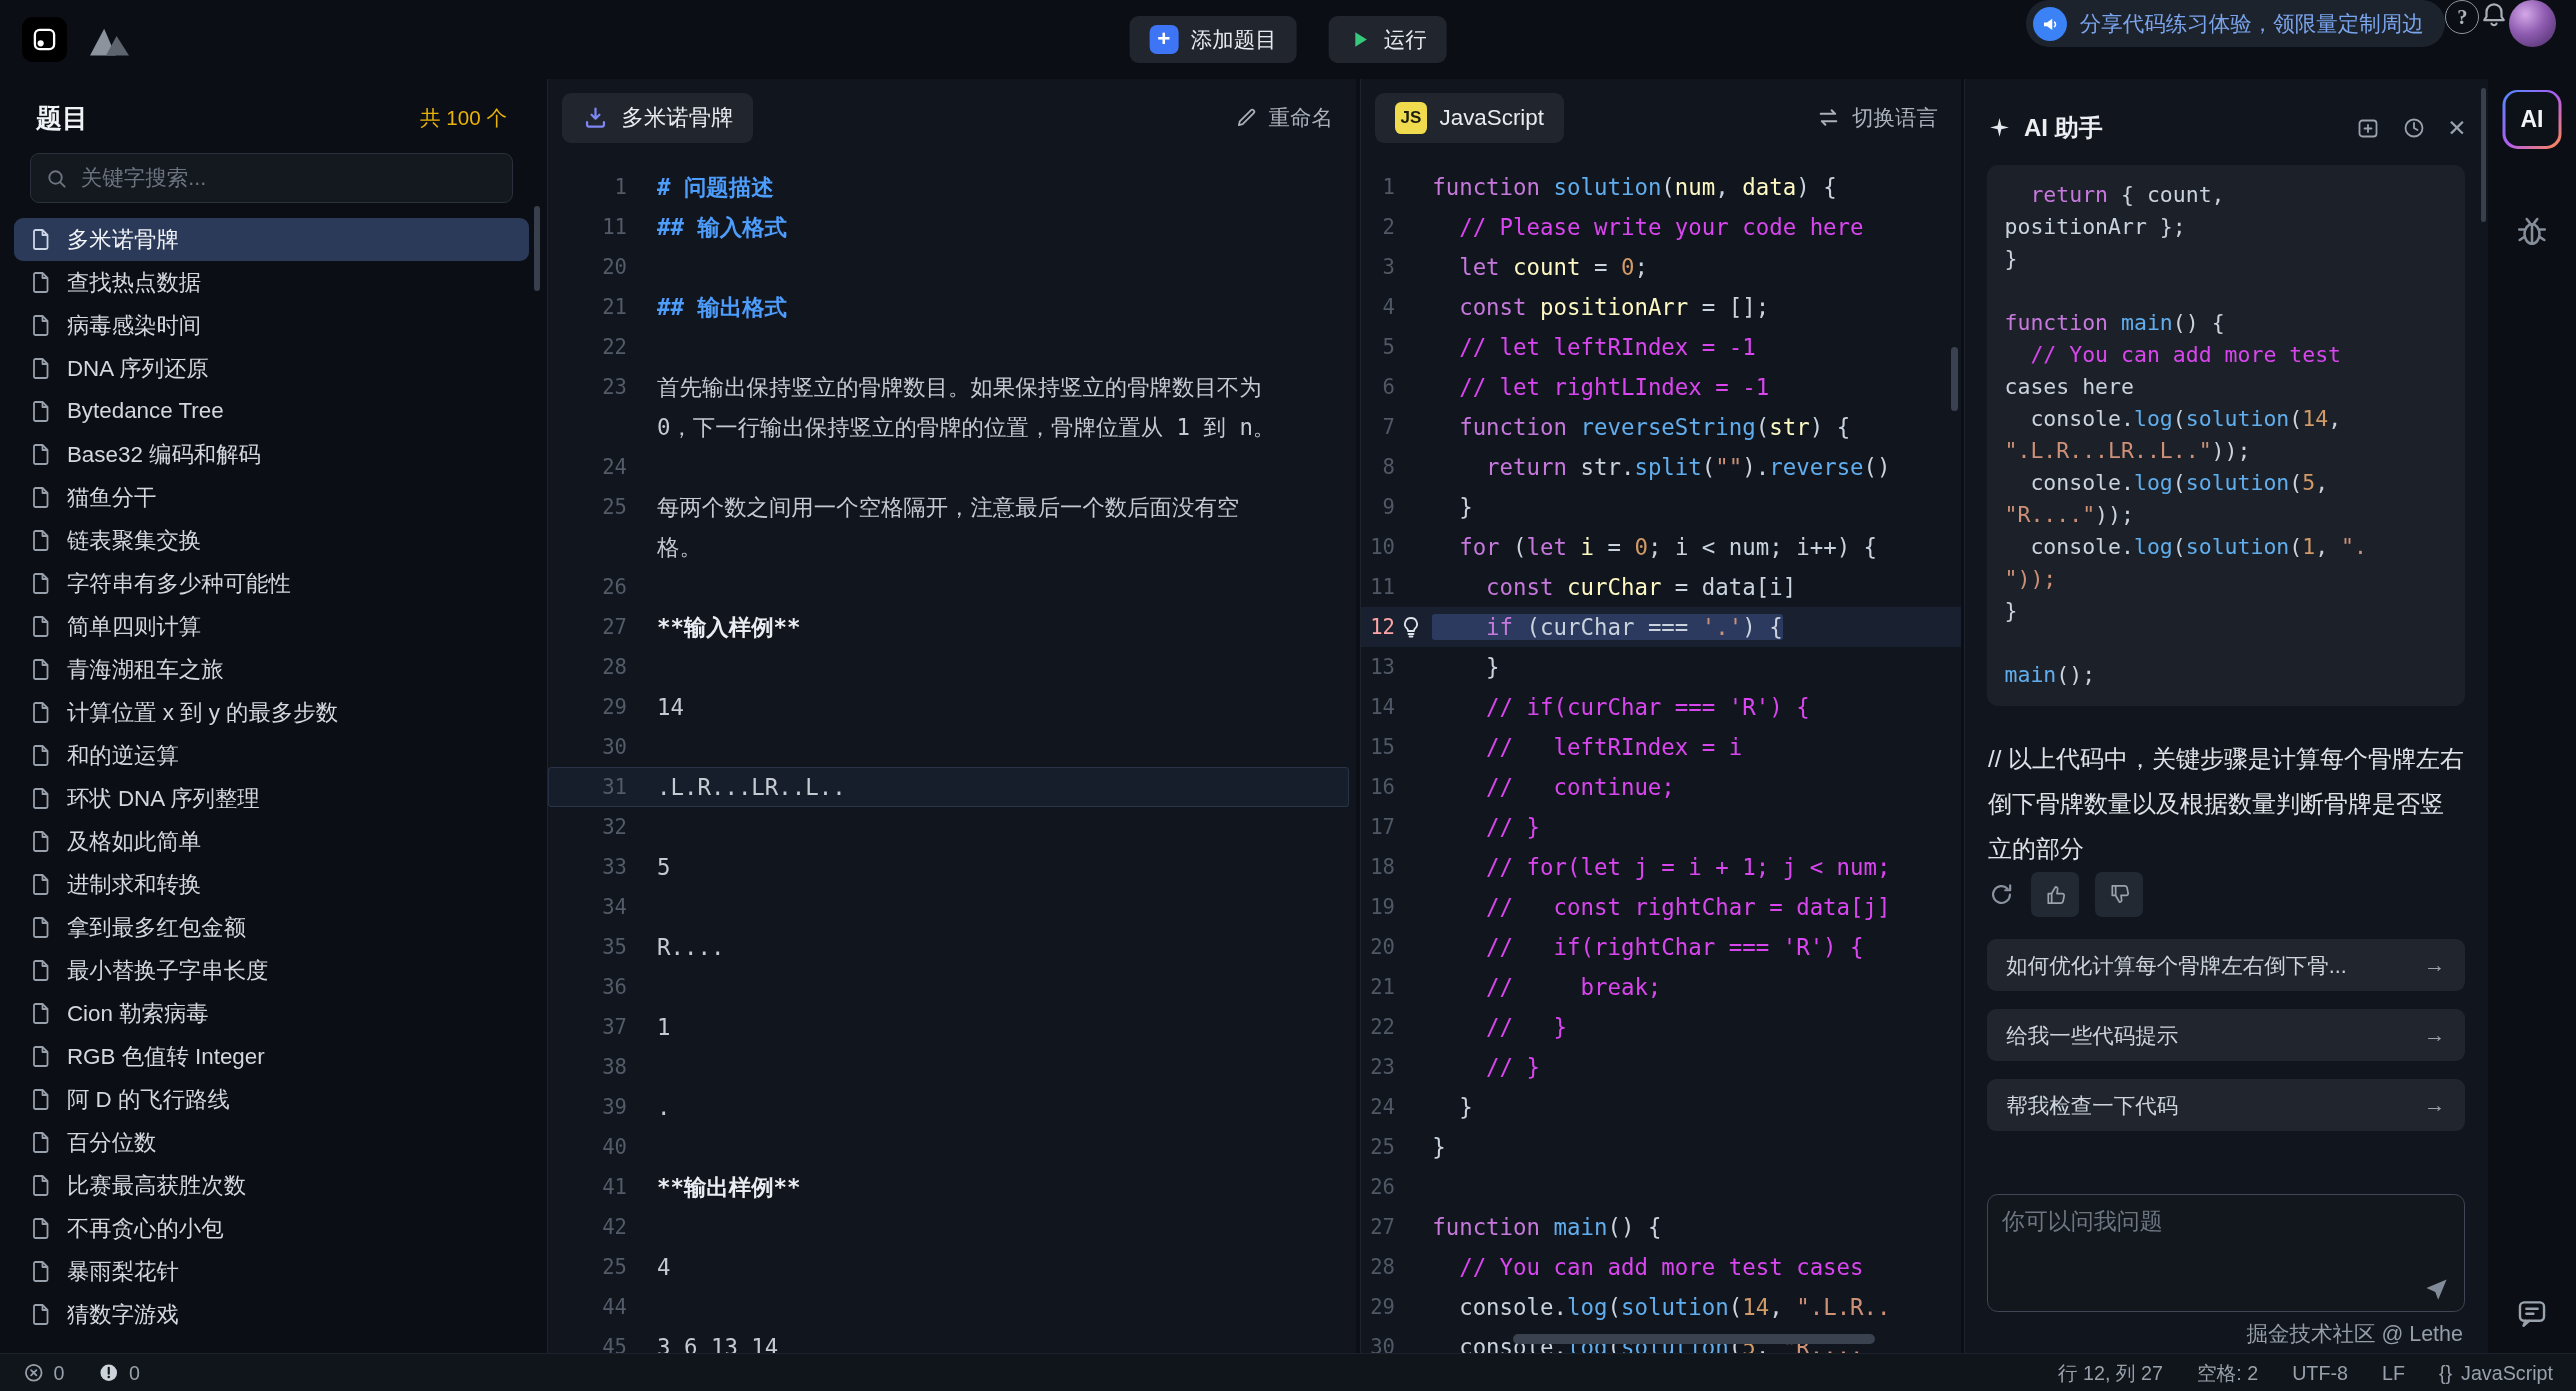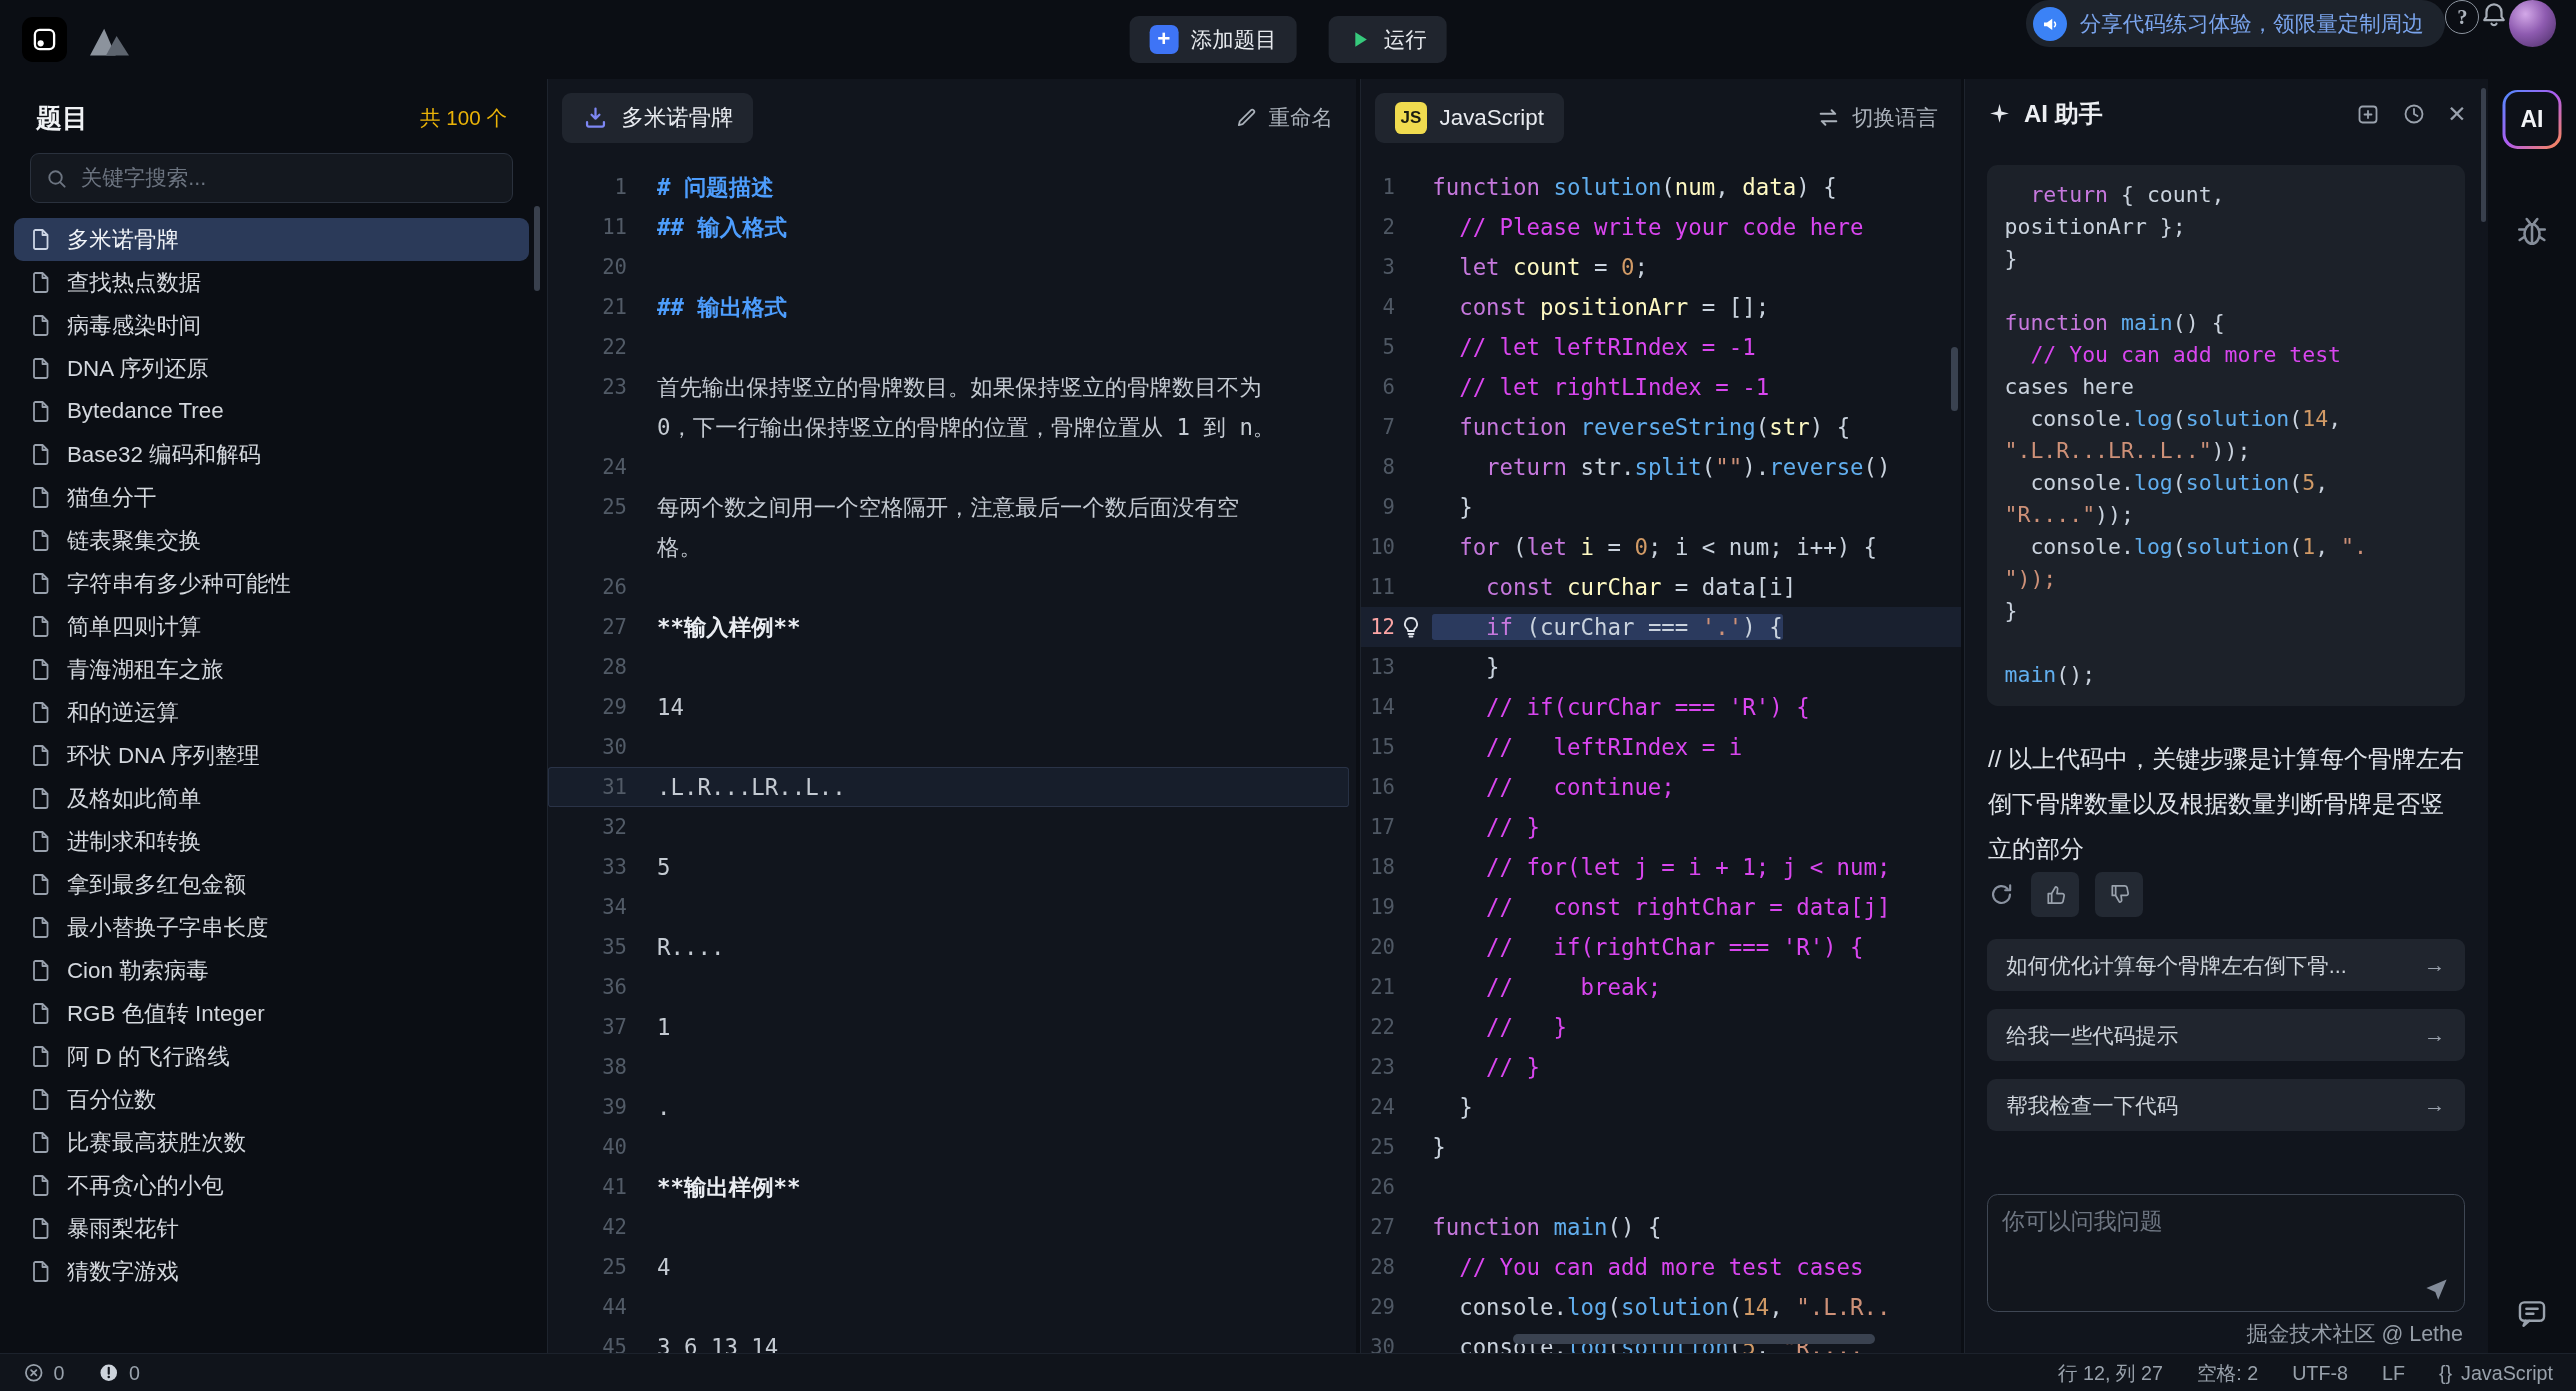--- a/index.html
+++ b/index.html
@@ -71,21 +71,21 @@
 .tk-kw{color:#c678dd;}
 .tk-str{color:#ce9178;}
 .tk-com{color:#d946ef;text-align:center;}
 .tk-fn{color:#61aeee;}
 .tk-num{color:#d19a66;}
 .tk-var{color:#fef9c3;}
 .ed-vscroll{position:absolute;right:2.7px;top:268px;width:7.2px;height:64px;background:#3a4250;border-radius:3.6px;}
 .ed-hscroll{position:absolute;left:152px;bottom:9px;width:362px;height:9.8px;background:#3a4250;border-radius:5.4px;}
 
 
-.ai-head{position:absolute;top:8px;left:0;right:0;height:54px;display:flex;align-items:center;justify-content:space-between;padding:0 21.5px;}
+.ai-head{position:absolute;top:22px;left:0;right:0;height:54px;display:flex;align-items:center;justify-content:space-between;padding:0 21.5px;}
 .ai-title{display:flex;align-items:center;gap:12.5px;font-size:24px;font-weight:700;color:#eceef2;}
 .ai-head-icons{display:flex;align-items:center;gap:21.5px;color:#9aa2ad;}
 .ai-head-icons .hicon{cursor:pointer;display:flex;font-size:23px;}
 .ai-body{position:absolute;top:77px;left:0;right:0;bottom:0;}
 .ai-codecard{position:absolute;top:9px;left:21.5px;right:23px;background:#1c2129;border-radius:10.7px;padding:14.3px 18px;font-family:"DejaVu Sans Mono",monospace;font-size:21.5px;line-height:32px;color:#c9d2dd;overflow:hidden;}
 .ai-code-line{min-height:32px;white-space:pre-wrap;}
 .ai-msg{position:absolute;top:580px;left:23px;right:23px;font-size:24px;line-height:45px;color:#dfe3e9;}
 .ai-actions{position:absolute;top:716px;left:23px;display:flex;align-items:center;gap:16px;color:#8a92a0;}
 .act-btn{width:48px;height:45px;background:#232933;border-radius:7.2px;display:flex;align-items:center;justify-content:center;cursor:pointer;}
 .ai-sugs{position:absolute;top:783px;left:21.5px;right:23px;display:flex;flex-direction:column;gap:18px;}
@@ -268,20 +268,29 @@
             <span class="side-label">简单四则计算</span>
           </div>
           <div class="side-item">
             <span class="doc-ico">
               <svg width="24" height="24" viewBox="0 0 24 24" fill="none" stroke="currentColor" stroke-width="1.8" stroke-linejoin="round">
                 <path d="M6.5 3h7l5 5v12.5c0 .8-.7 1.5-1.5 1.5H6.5c-.8 0-1.5-.7-1.5-1.5v-16C5 3.7 5.7 3 6.5 3z"></path>
                 <path d="M13.5 3v5h5"></path>
               </svg>
             </span>
             <span class="side-label">青海湖租车之旅</span>
+          </div>
+          <div class="side-item">
+            <span class="doc-ico">
+              <svg width="24" height="24" viewBox="0 0 24 24" fill="none" stroke="currentColor" stroke-width="1.8" stroke-linejoin="round">
+                <path d="M6.5 3h7l5 5v12.5c0 .8-.7 1.5-1.5 1.5H6.5c-.8 0-1.5-.7-1.5-1.5v-16C5 3.7 5.7 3 6.5 3z"></path>
+                <path d="M13.5 3v5h5"></path>
+              </svg>
+            </span>
+            <span class="side-label">计算位置 x 到 y 的最多步数</span>
           </div>
           <div class="side-item">
             <span class="doc-ico">
               <svg width="24" height="24" viewBox="0 0 24 24" fill="none" stroke="currentColor" stroke-width="1.8" stroke-linejoin="round">
                 <path d="M6.5 3h7l5 5v12.5c0 .8-.7 1.5-1.5 1.5H6.5c-.8 0-1.5-.7-1.5-1.5v-16C5 3.7 5.7 3 6.5 3z"></path>
                 <path d="M13.5 3v5h5"></path>
               </svg>
             </span>
             <span class="side-label">和的逆运算</span>
           </div>

